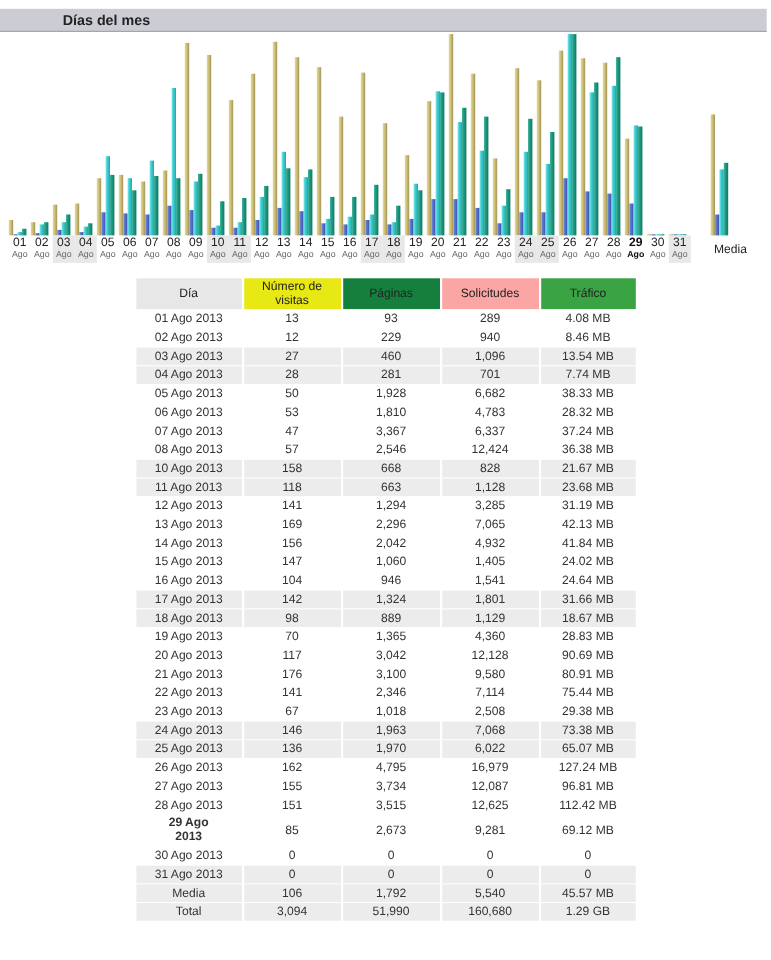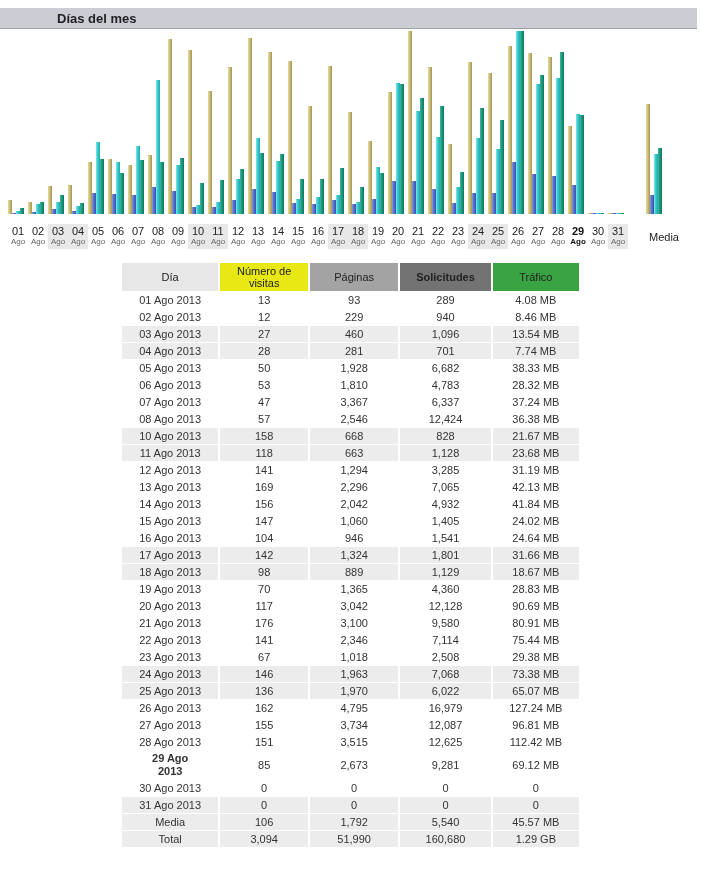--- a/index.html
+++ b/index.html
@@ -12,21 +12,21 @@
     margin-top:8px;height:21px;background:#ccccd4;border-bottom:1px solid #a0a0a8;
     display:flex;align-items:center;padding-left:57px;box-sizing:border-box;width:697px;
   }
   .title-bar .title{font-size:13px;font-weight:bold;color:#222;}
   
   .chart{margin-top:2px;}
   .bars-row{display:flex;align-items:flex-end;height:183px;padding-left:8px;}
   .day-group{display:flex;align-items:flex-end;width:16px;margin-right:4px;flex:none;height:100%;}
   .day-group.media-group{margin-left:18px;}
   .bar{width:4px;flex:none;}
-  .labels-row{display:flex;padding-left:8px;margin-top:10px;}
+  .labels-row{display:flex;padding-left:8px;margin-top:0;}
   .xlab{width:20px;flex:none;text-align:center;line-height:1;padding:2px 0 3px;}
   .xlab .d{font-size:11px;color:#222;}
   .xlab .m{font-size:8px;color:#666;margin-top:1px;}
   .xlab.weekend{background:#e8e8e8;}
   .xlab.today .d,.xlab.today .m{font-weight:bold;color:#111;}
   .media-xlab{margin-left:14px;width:44px;flex:none;display:flex;align-items:center;
     justify-content:center;font-size:11px;color:#222;}
   
   table.stats{
     margin:13px auto 0;border-collapse:separate;border-spacing:2px 1px;
@@ -380,22 +380,22 @@
     <col style="width:96px">
       <col style="width:88px">
       <col style="width:88px">
     <col style="width:88px">
       <col style="width:86px">
   </colgroup>
   <thead>
       <tr>
         <th style="background: rgb(231, 231, 231);">Día</th>
         <th style="background: rgb(232, 232, 20);">Número de visitas</th>
-        <th style="background: #a3a3a3; margin-top: 36px;">Páginas</th>
-        <th style="background: #737373; font-weight: bold;">Solicitudes</th>
+        <th style="background: #15803d; margin-top: 36px;">Páginas</th>
+        <th style="background: #fca5a5;">Solicitudes</th>
         <th style="background: rgb(58, 163, 68);">Tráfico</th>
       </tr>
     </thead>
   <tbody>
       <tr class="">
         <td>01 Ago 2013</td>
         <td>13</td>
         <td>93</td>
         <td>289</td>
         <td>4.08 MB</td>

